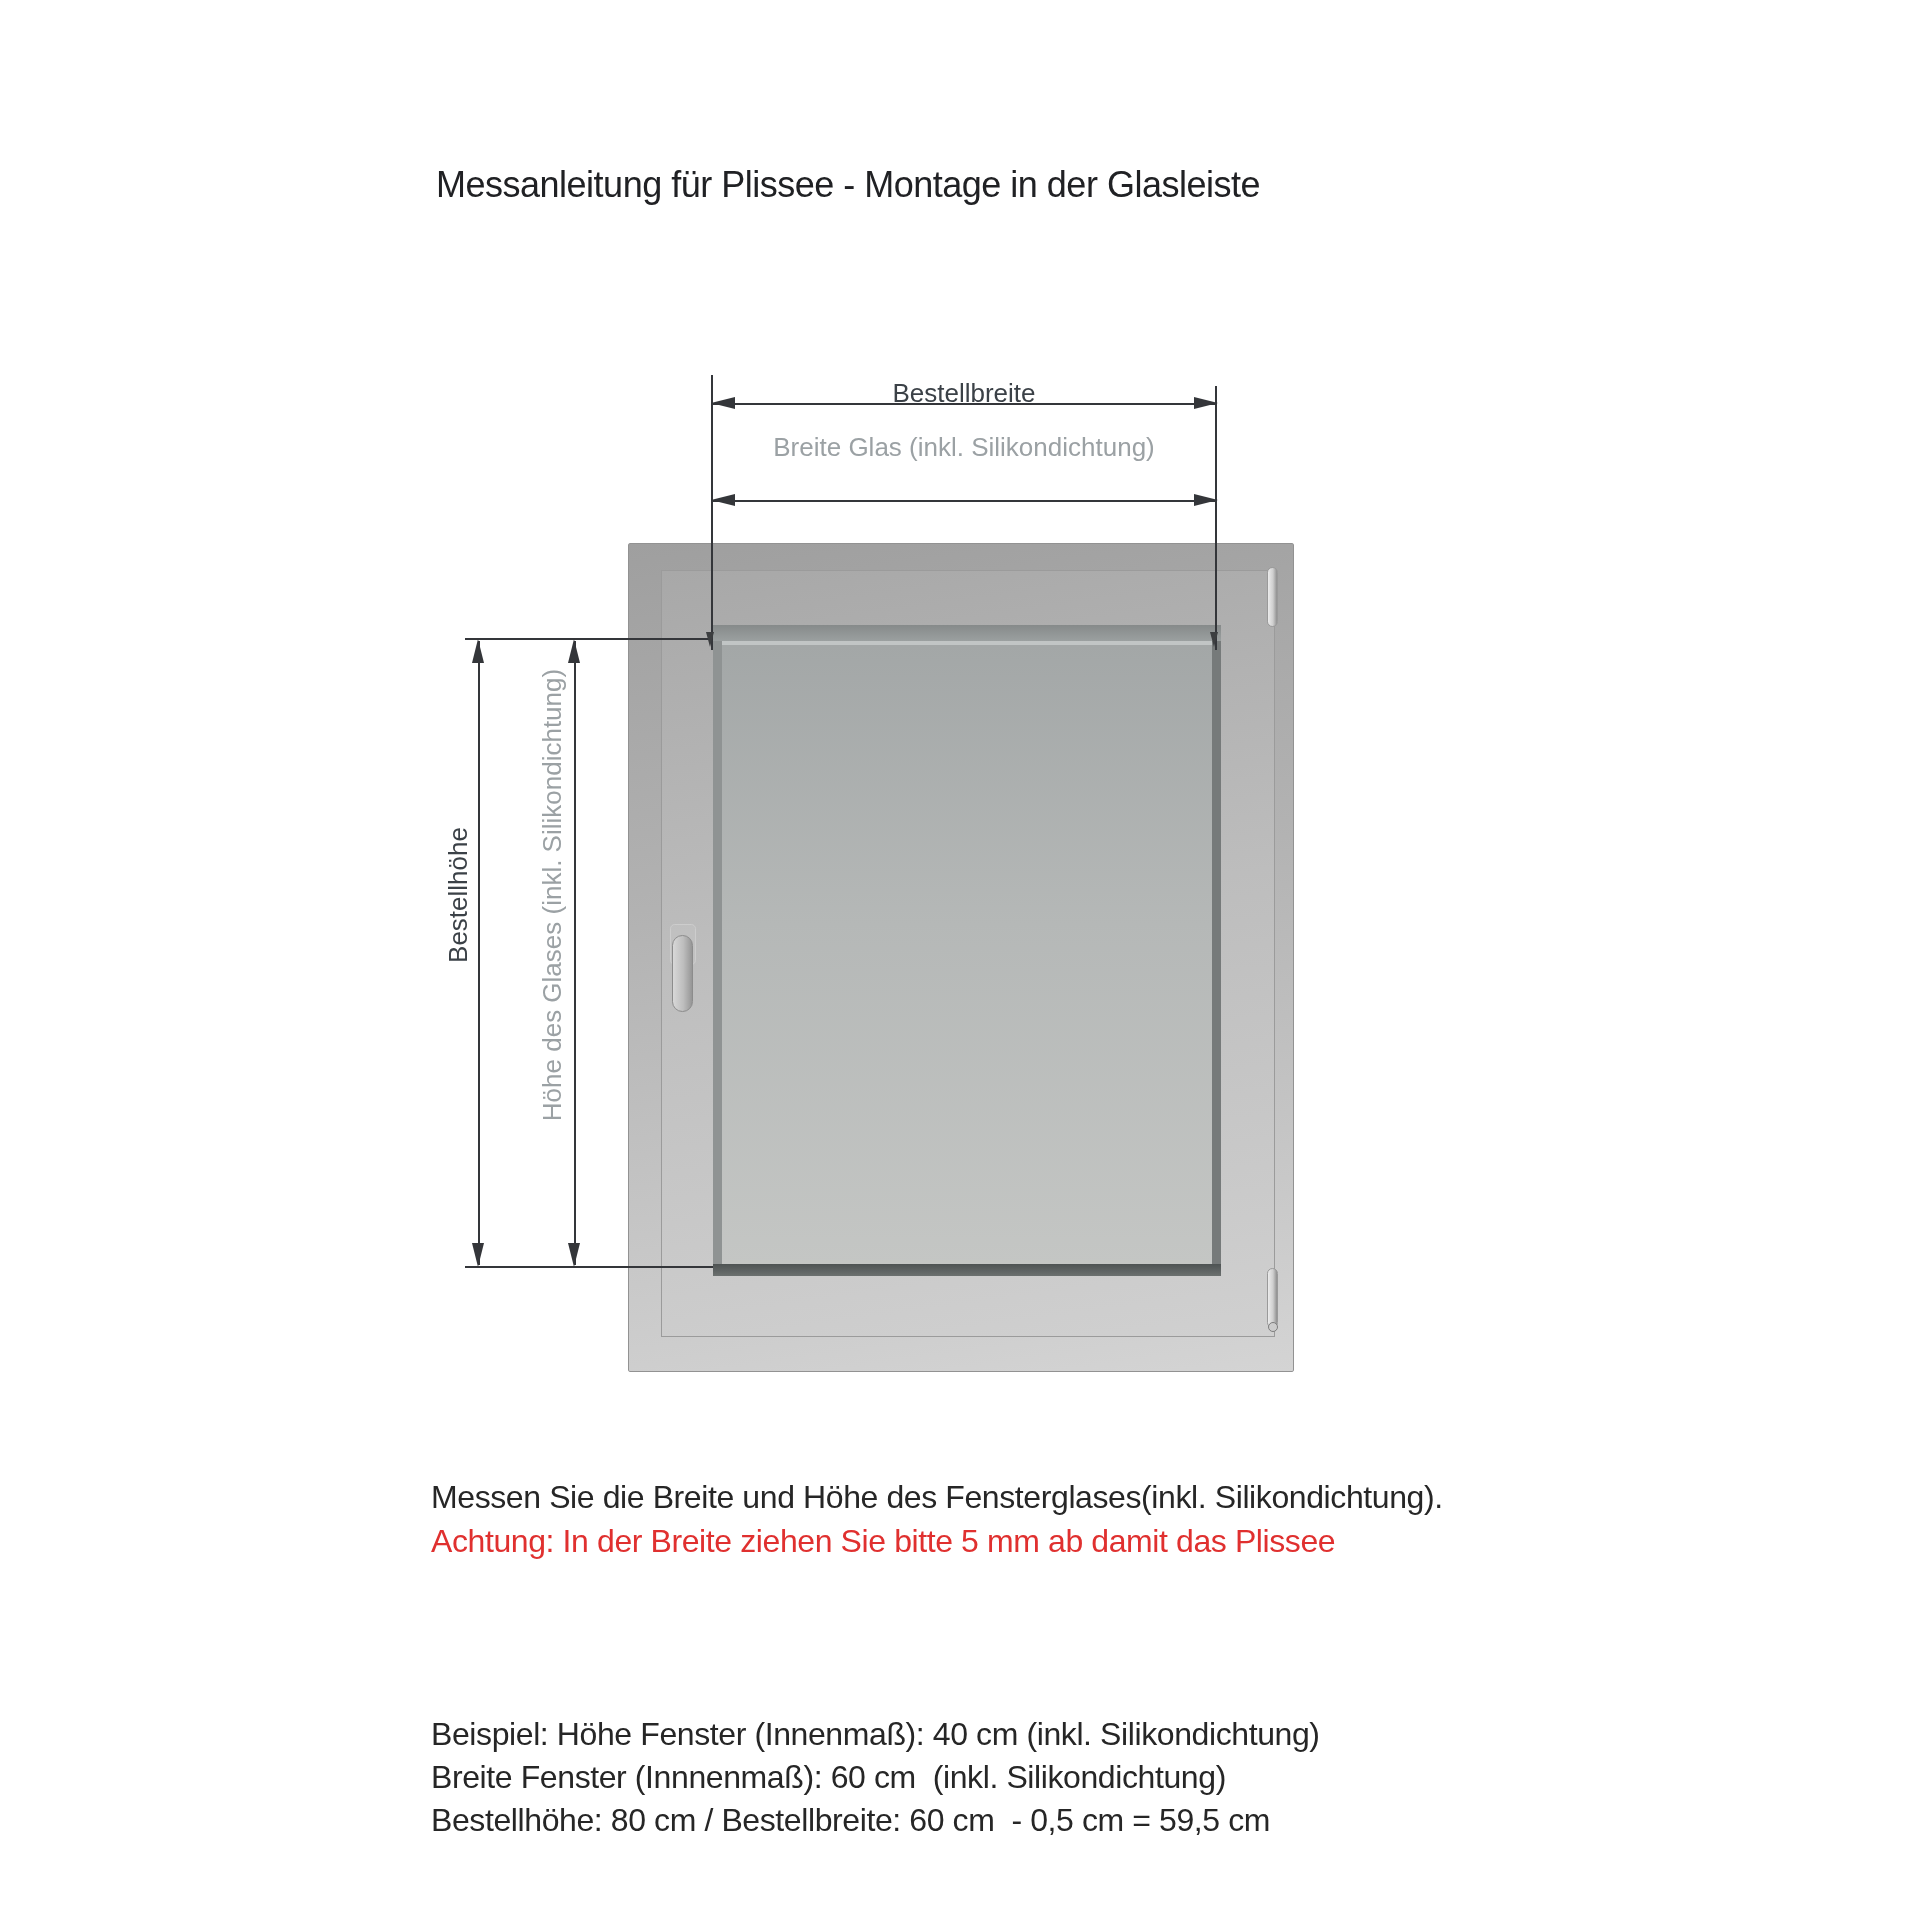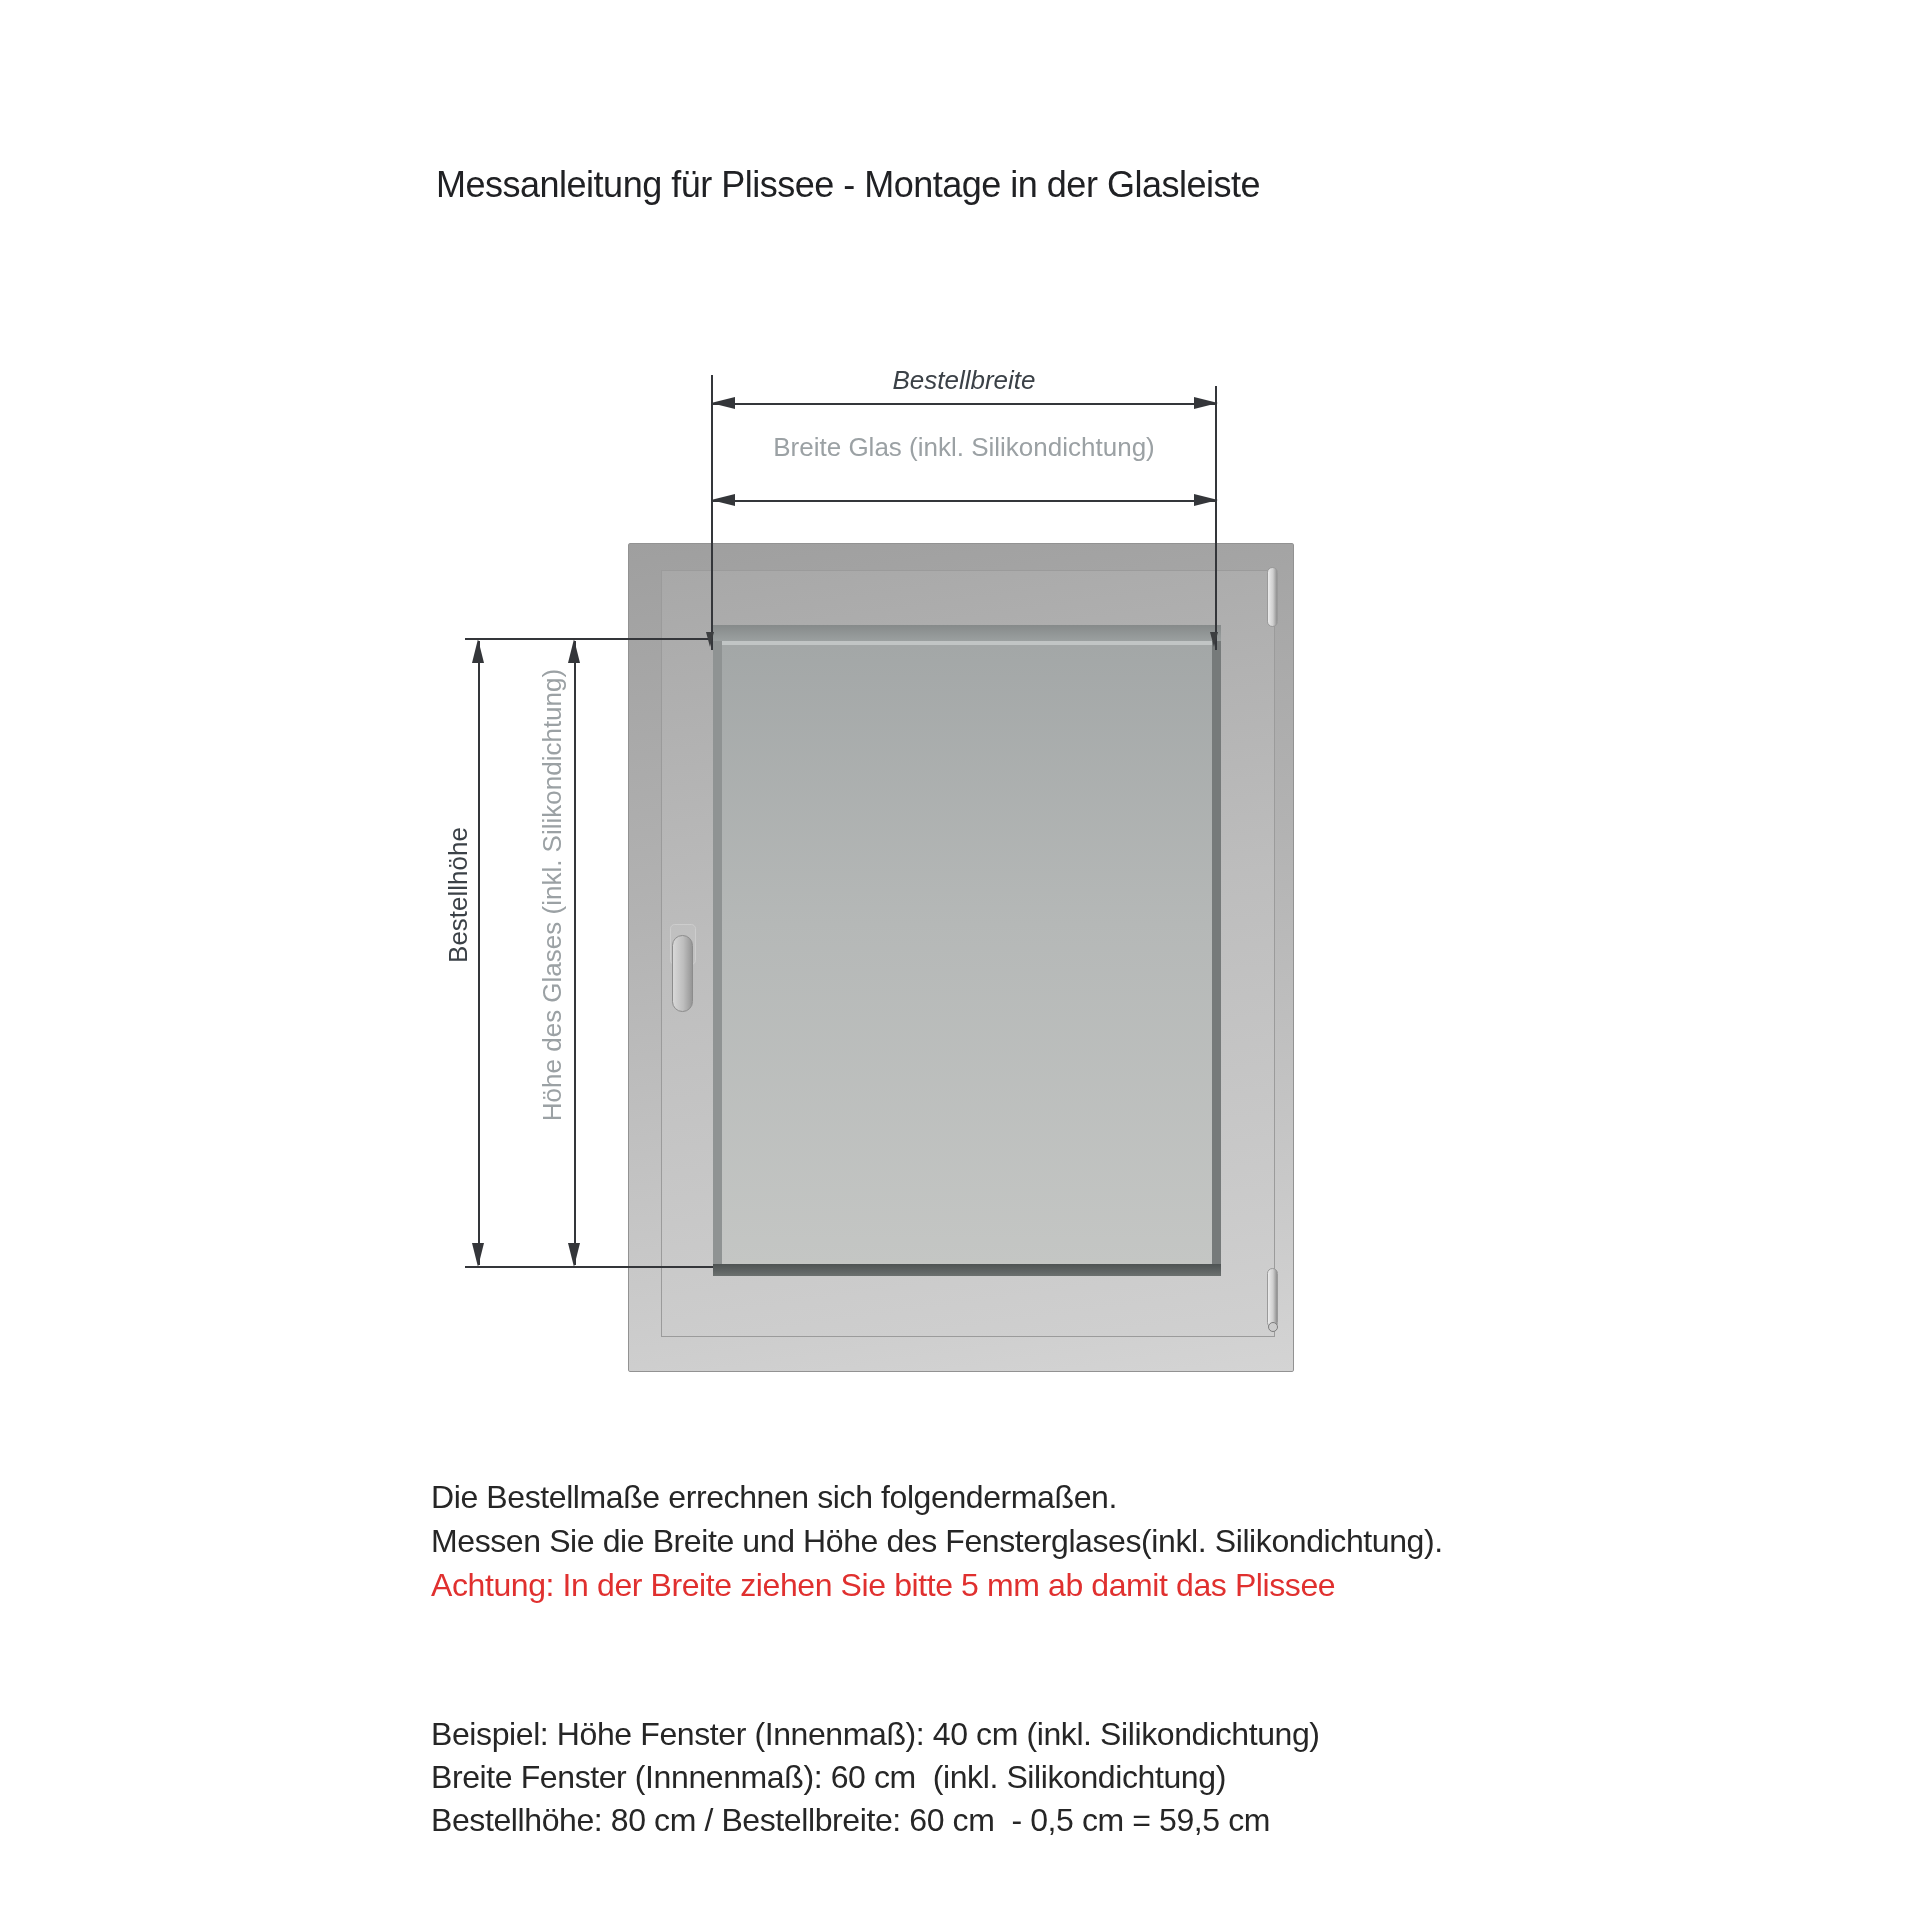--- a/index.html
+++ b/index.html
@@ -129,31 +129,30 @@
 
   <div class="dline" style="left:478px;top:641px;width:1.9px;height:624px;">
     <span class="ah ah-t"></span>
     <span class="ah ah-b"></span>
   </div>
   <div class="dline" style="left:574px;top:641px;width:1.9px;height:624px;">
     <span class="ah ah-t"></span>
     <span class="ah ah-b"></span>
   </div>
 
-  <div class="dim-label dim-dark h-center" style="left:964px;top:365px;font-style:italic;">Bestellbreite</div>
+  <div class="dim-label dim-dark h-center" style="left:964px;top:378px;">Bestellbreite</div>
   <div class="dim-label dim-gray h-center" style="left:964px;top:432px;">Breite Glas (inkl. Silikondichtung)</div>
   <div class="vlabel" style="left:458px;top:895px;">
     <span class="dim-dark">Bestellhöhe</span>
   </div>
   <div class="vlabel" style="left:552px;top:895px;">
     <span class="dim-gray">Höhe des Glases (inkl. Silikondichtung)</span>
   </div>
 
   <div class="para para-1">
-    <div>Die Bestellmaße errechnen sich folgendermaßen.</div>
     <div>Messen Sie die Breite und Höhe des Fensterglases(inkl. Silikondichtung).</div>
     <div class="warn">Achtung: In der Breite ziehen Sie bitte 5 mm ab damit das Plissee</div>
   </div>
 
   <div class="para para-2">
     <div>Beispiel: Höhe Fenster (Innenmaß): 40 cm (inkl. Silikondichtung)</div>
     <div class="indent">Breite Fenster (Innnenmaß): 60 cm  (inkl. Silikondichtung)</div>
     <div>Bestellhöhe: 80 cm / Bestellbreite: 60 cm  - 0,5 cm = 59,5 cm</div>
   </div>
 

